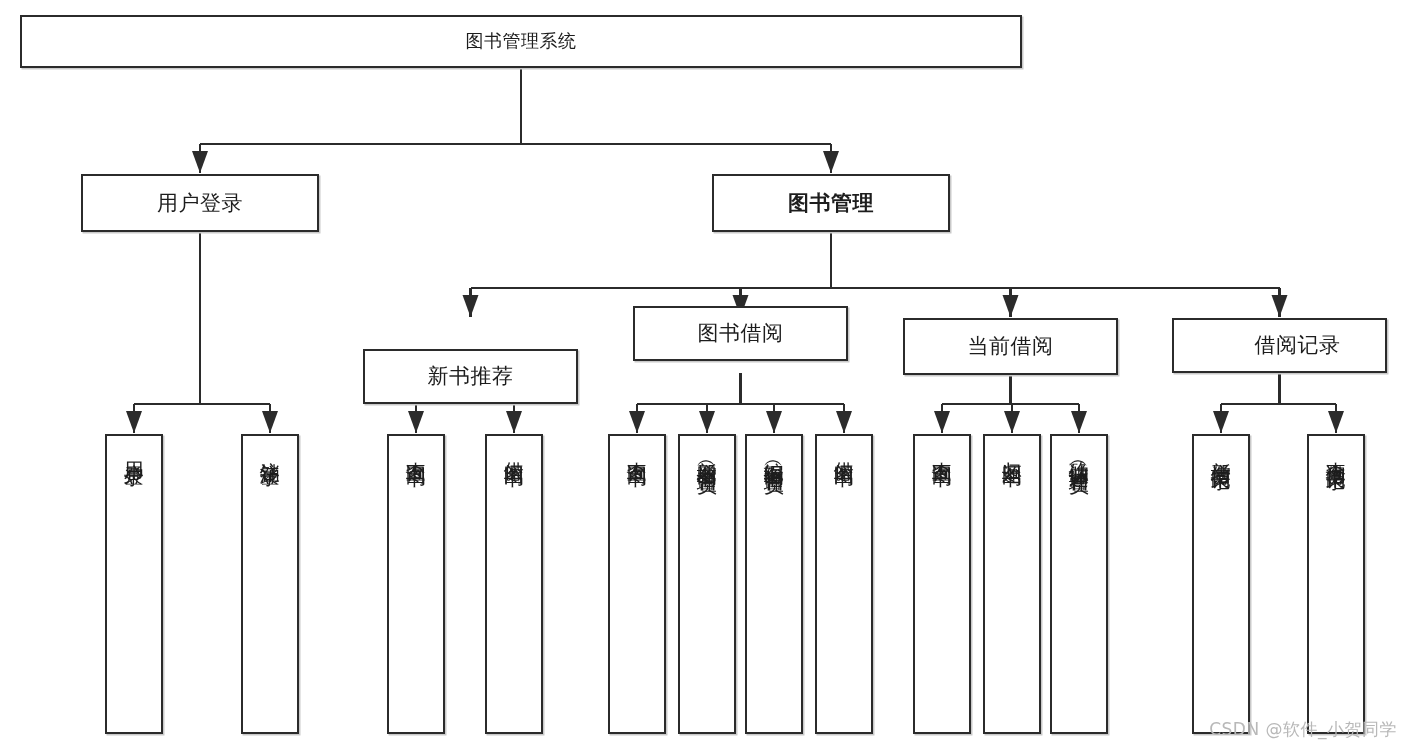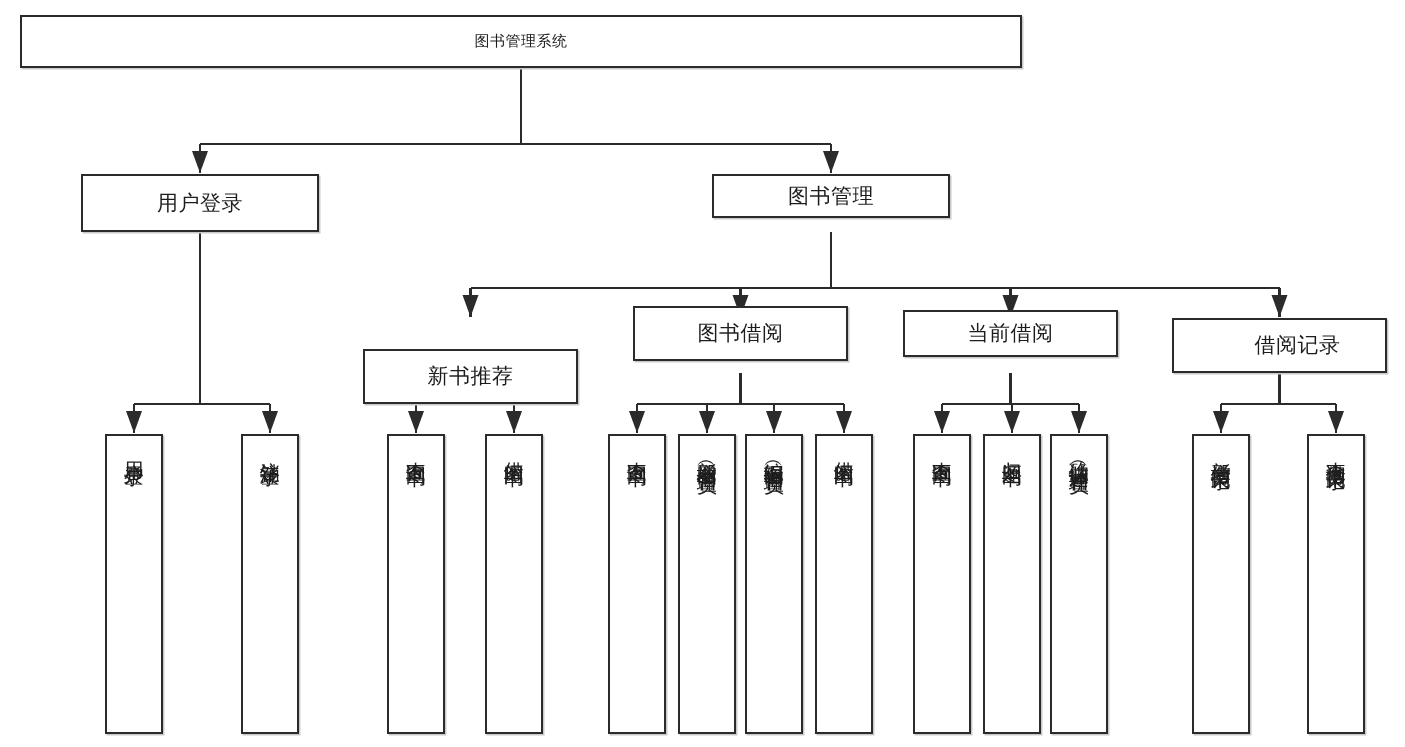--- a/index.html
+++ b/index.html
@@ -50,21 +50,21 @@
   }
   .node.vertical .label {
     writing-mode: vertical-rl;
     text-orientation: upright;
     font-size: 20px;
     line-height: 1.22;
     letter-spacing: 2px;
     white-space: pre;
   }
   .node.root .label {
-    font-size: 15px;
+    font-size: 18px;
   }
   #watermark {
     position: absolute;
     right: 8px;
     bottom: 6px;
     font-size: 17px;
     color: #b8b8b8;
     letter-spacing: 0.5px;
     white-space: nowrap;
     pointer-events: none;
@@ -128,30 +128,30 @@
       <line x1="1336" y1="404" x2="1336" y2="433" stroke="#2b2b2b" stroke-width="2.5" shape-rendering="crispEdges"></line>
       <path d="M 1328 411 L 1344 411 L 1336 433 Z" fill="#2b2b2b"></path>
     </svg>
   <div id="nodes">
       <div class="node horizontal root" style="left: 20px; top: 15px; width: 1002px; height: 53px;">
         <span class="label">图书管理系统</span>
       </div>
       <div class="node horizontal" style="left: 81px; top: 174px; width: 238px; height: 58px;">
         <span class="label">用户登录</span>
       </div>
-      <div class="node horizontal" style="left: 712px; top: 174px; width: 238px; height: 44px;">
+      <div class="node horizontal" style="left: 712px; top: 174px; width: 238px; height: 58px; font-weight: bold;">
         <span class="label">图书管理</span>
       </div>
       <div class="node horizontal" style="left: 363px; top: 318px; width: 215px; height: 55px; margin-top: 31px;">
         <span class="label">新书推荐</span>
       </div>
       <div class="node horizontal" style="left: 633px; top: 306px; width: 215px; height: 55px;">
         <span class="label">图书借阅</span>
       </div>
-      <div class="node horizontal" style="left: 903px; top: 310px; width: 215px; height: 47px; align-items: center;">
+      <div class="node horizontal" style="left: 903px; top: 318px; width: 215px; height: 57px; align-items: center;">
         <span class="label">当前借阅</span>
       </div>
       <div class="node horizontal" style="left: 1172px; top: 318px; width: 215px; height: 55px; padding-left: 36px;">
         <span class="label">借阅记录</span>
       </div>
       <div class="node vertical" style="left: 105px; top: 434px; width: 58px; height: 300px;">
         <span class="label">用户登录</span>
       </div>
       <div class="node vertical" style="left: 241px; top: 434px; width: 58px; height: 300px;">
         <span class="label">注销登录</span>
@@ -183,13 +183,14 @@
       <div class="node vertical" style="left: 1050px; top: 434px; width: 58px; height: 300px;">
         <span class="label">确认归还（管理员）</span>
       </div>
       <div class="node vertical" style="left: 1192px; top: 434px; width: 58px; height: 300px;">
         <span class="label">新增借阅记录</span>
       </div>
       <div class="node vertical" style="left: 1307px; top: 434px; width: 58px; height: 300px;">
         <span class="label">查询借阅记录</span>
       </div>
     </div>
+  <div id="watermark">CSDN @软件_小贺同学</div>
 </div>
 
 </body></html>

